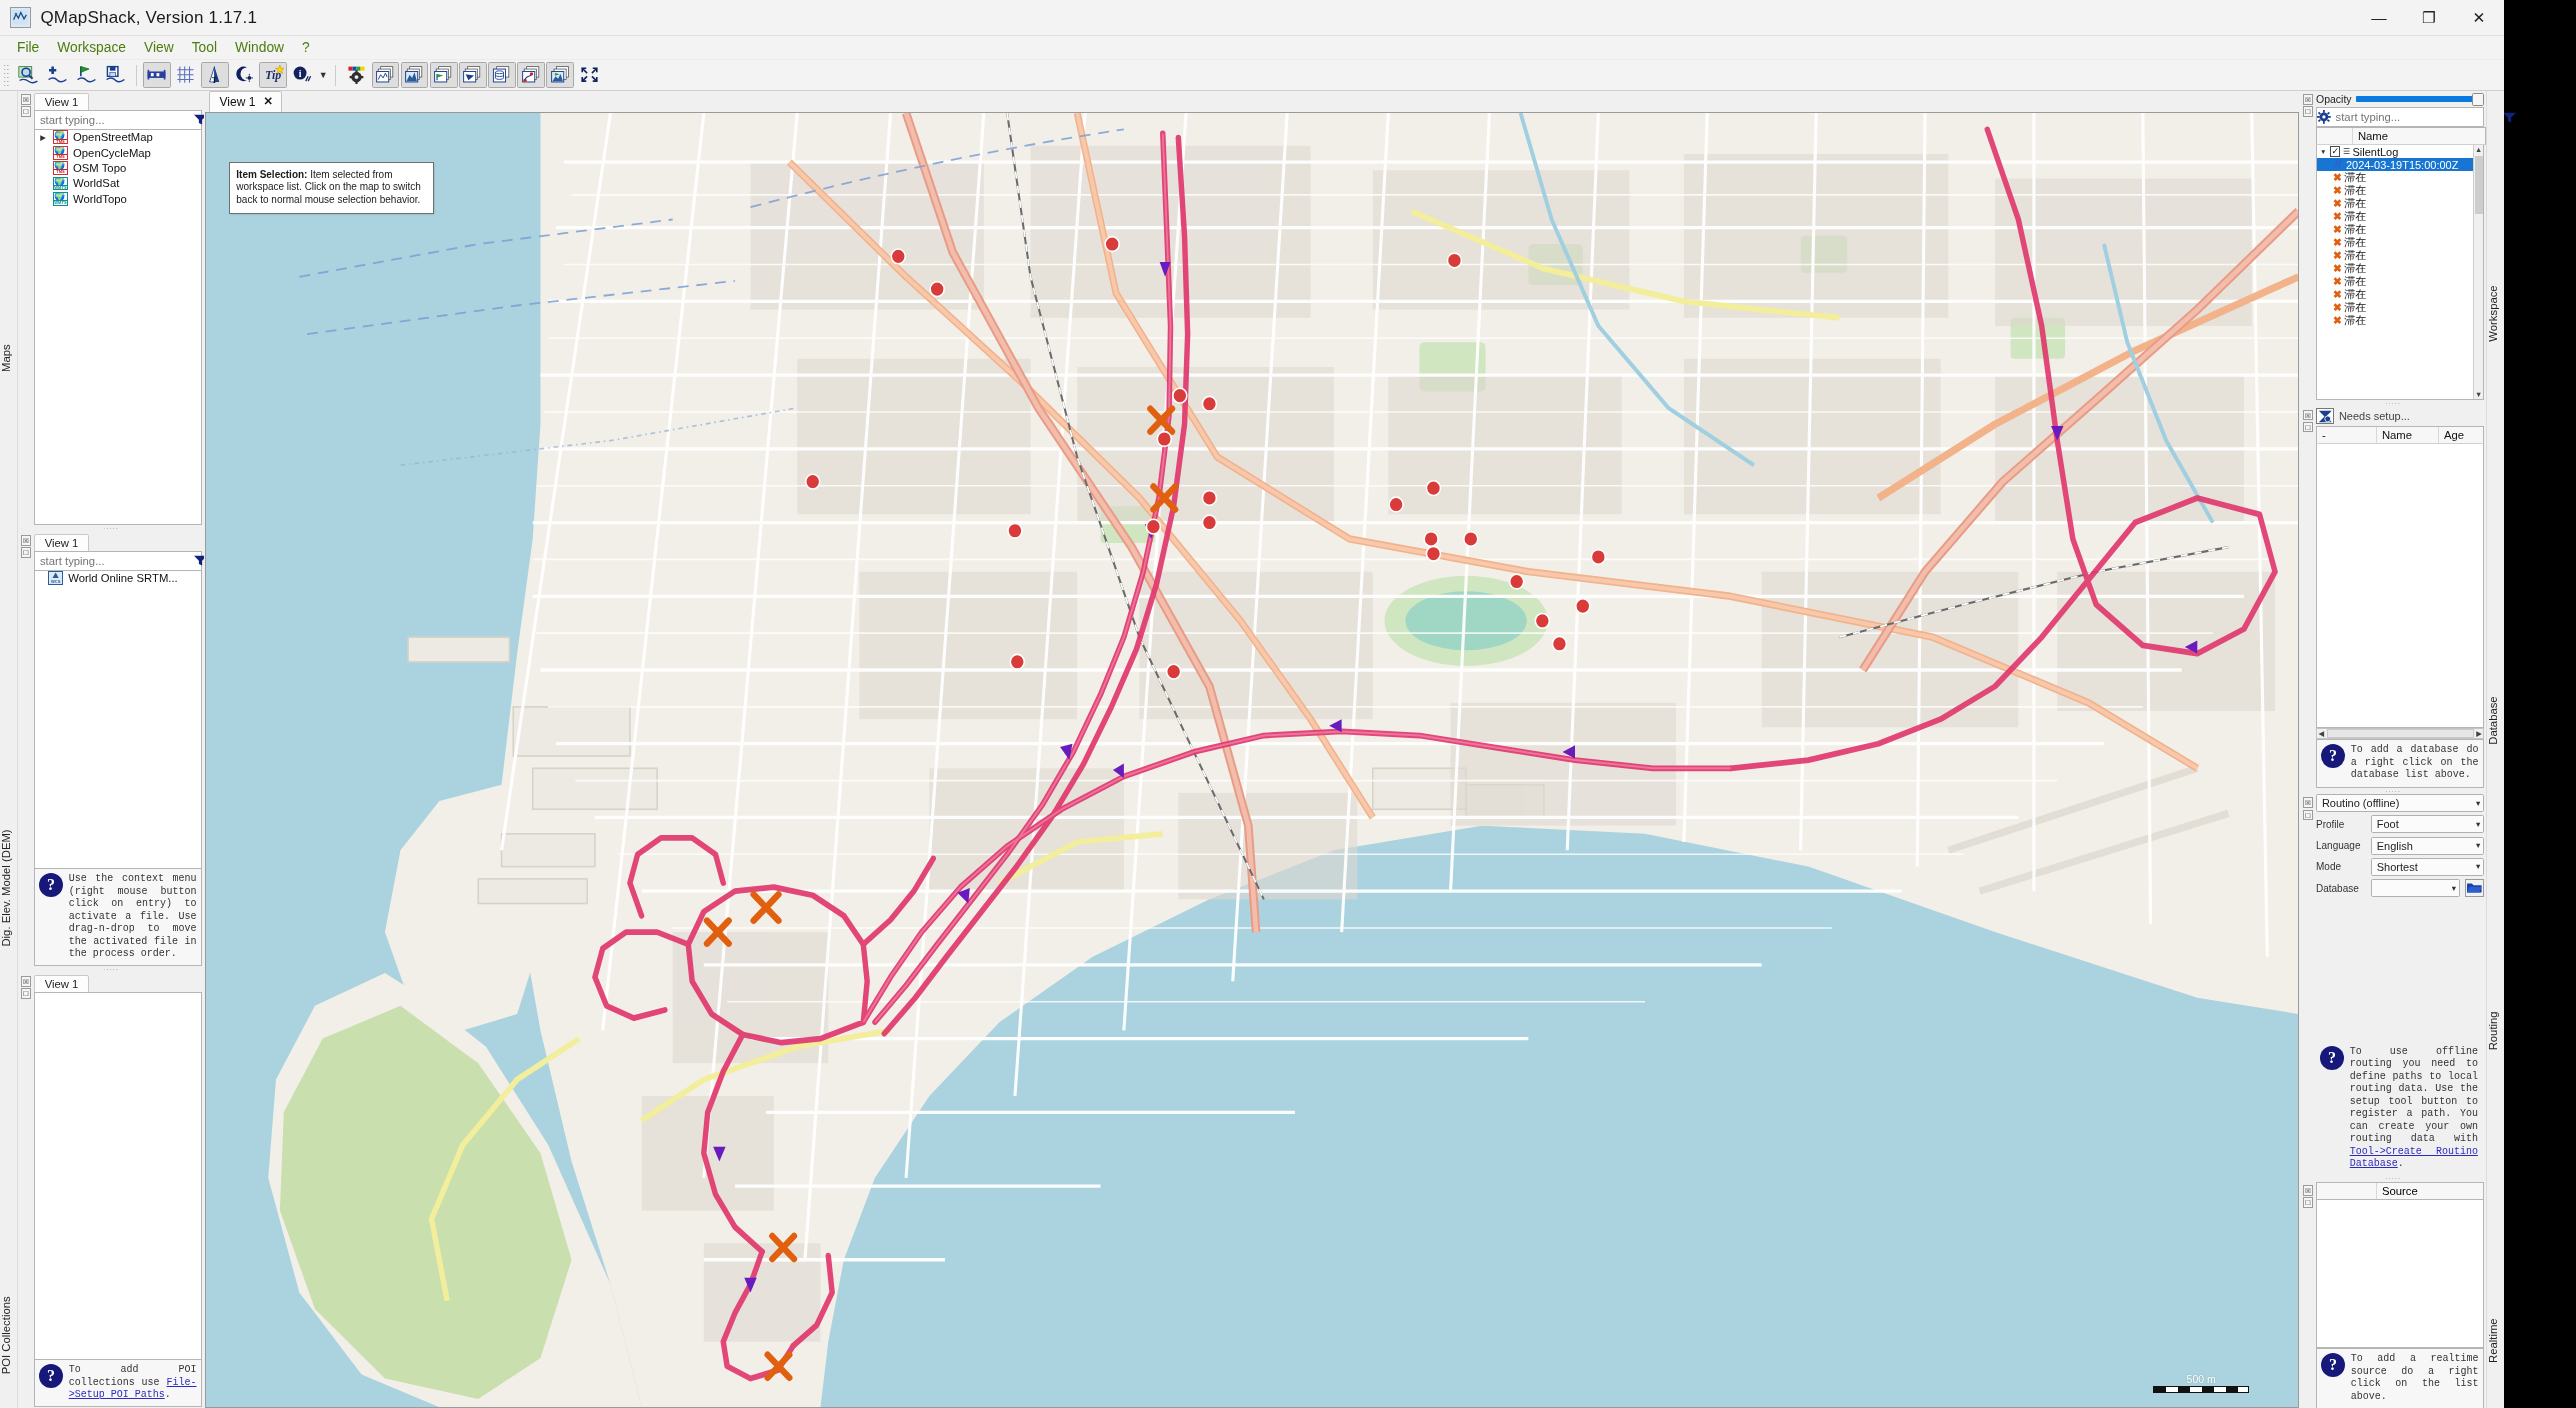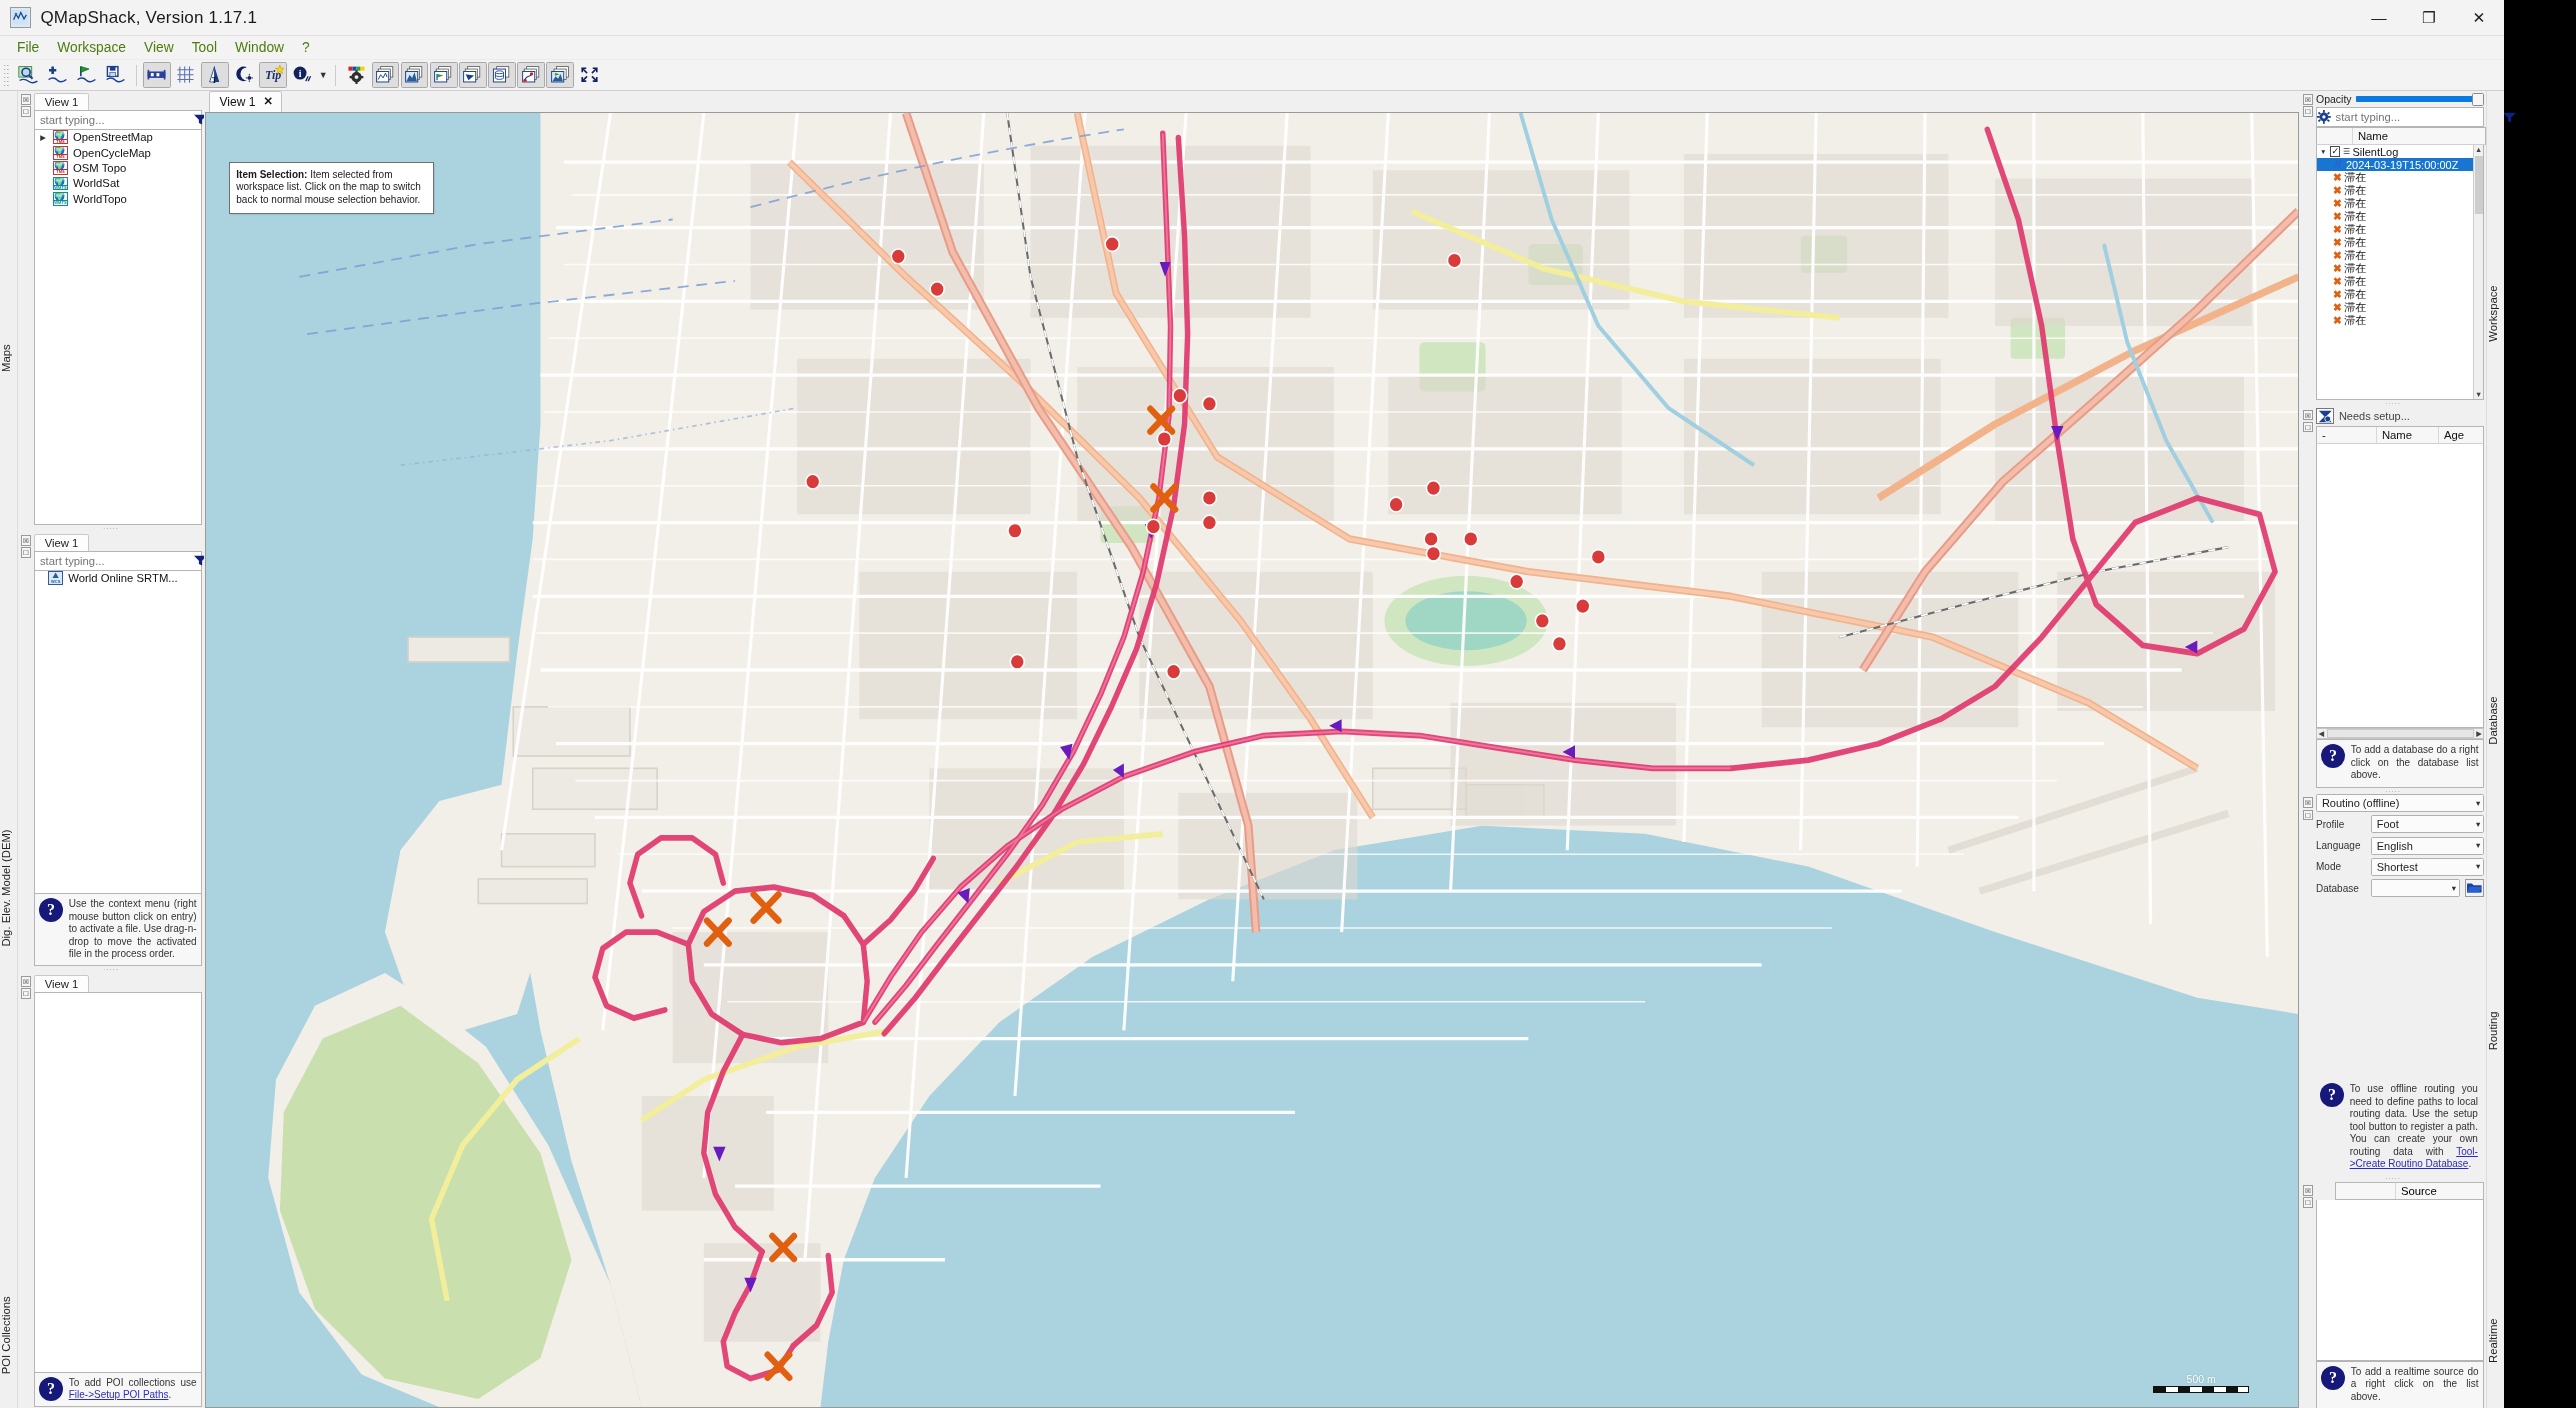--- a/index.html
+++ b/index.html
@@ -176,20 +176,21 @@
   }
   .qmark {
     width: 24px; height: 24px; min-width: 24px; border-radius: 50%;
     background: #16197a; color: #fff;
     display: flex; align-items: center; justify-content: center;
     font-size: 16px; font-weight: bold; font-family: "Liberation Serif", serif;
   }
   .hinttext {
     font-size: 10px; line-height: 1.25; color: #333;
     text-align: justify;
+    font-family: Liberation Mono, monospace;
   }
   .hinttext a { color: #2b2bbf; text-decoration: underline; }
 
   .splitgrip {
     height: 6.5px; display: flex; align-items: center; justify-content: center;
     color: #a9a9a9; font-size: 7.3px; letter-spacing: 0.8px;
   }
 
   
   .maparea { flex: 1; display: flex; flex-direction: column; min-width: 0; background: #f0f0f0; }
@@ -305,21 +306,21 @@
   .formrow { display: flex; align-items: center; gap: 4.9px; margin-top: 3.2px; }
   .formlabel { width: 50px; font-size: 10px; color: #333; }
   .formrow .combo { flex: 1; gap: 24px; }
   .folderbtn {
     width: 19.4px; height: 18px; border: 0.8px solid #9a9a9a; background: #f2f2f2;
     display: flex; align-items: center; justify-content: center;
   }
 
   .srcheader {
     display: flex; background: #f7f7f7; border: 0.8px solid #b5b5b5;
-    font-size: 11.3px; height: 18px; align-items: flex-end; margin-right: 1.6px; margin-left: 19px;
+    font-size: 11.3px; height: 18px; align-items: flex-end; margin-right: 1.6px;
   }
   .srcheader .col { border-right: 0.8px solid #d8d8d8; height: 100%; display: flex; align-items: center; padding-left: 4.9px; }
 
   
   .statusbar {
     height: 19.4px; min-height: 19.4px; background: #f0f0f0;
     display: flex; align-items: center; justify-content: flex-end;
     padding-right: 8px; font-size: 11.3px; color: #111;
     border-top: 0.8px solid #e2e2e2;
   }

